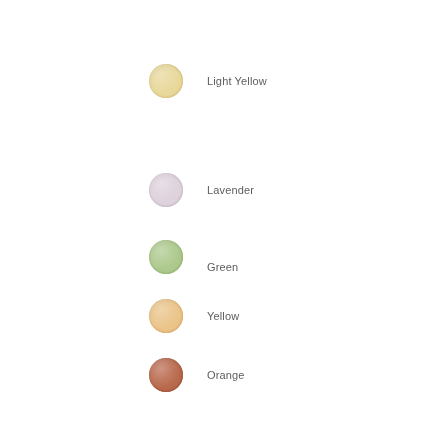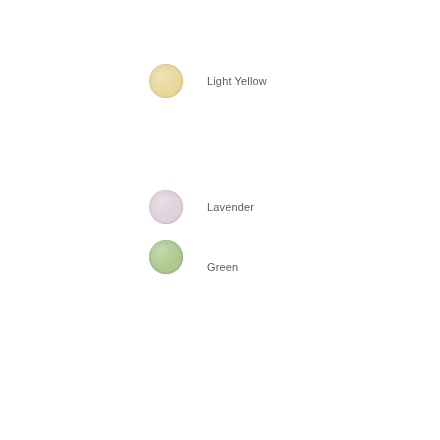--- a/index.html
+++ b/index.html
@@ -27,21 +27,21 @@
     position: absolute;
     left: 149px;
     height: 34px;
     display: flex;
     align-items: center;
   }
 
   
   .swatch-row.r0 { top: 64px; }
   .swatch-row.r1 { top: 122px; }
-  .swatch-row.r2 { top: 190px; justify-content: flex-end; }
+  .swatch-row.r2 { top: 173px; justify-content: flex-end; }
   .swatch-row.r3 { top: 240px; align-items: flex-end; }
   .swatch-row.r4 { top: 299px; }
   .swatch-row.r5 { top: 358px; }
 
   .swatch-dot {
     position: relative;
     width: 34px;
     height: 34px;
     border-radius: 50%;
     flex: 0 0 auto;
@@ -93,15 +93,23 @@
   <div class="swatch-row r2">
     <span class="swatch-dot" style="background-color: rgb(222, 210, 221); box-shadow: rgb(202, 189, 202) 0px -1px 2px inset, rgb(202, 189, 202) -1px 0px 2px inset;"></span>
     <span class="swatch-label">Lavender</span>
   </div>
 
   <div class="swatch-row r3">
     <span class="swatch-dot" style="background-color: rgb(173, 201, 141); box-shadow: rgb(150, 182, 118) 0px -1px 2px inset, rgb(150, 182, 118) -1px 0px 2px inset;"></span>
     <span class="swatch-label">Green</span>
   </div>
 
+  <div class="swatch-row r4">
+    <span class="swatch-dot" style="background-color: rgb(235, 196, 137); box-shadow: rgb(217, 173, 113) 0px -1px 2px inset, rgb(217, 173, 113) -1px 0px 2px inset;"></span>
+    <span class="swatch-label">Yellow</span>
+  </div>
 
+  <div class="swatch-row r5">
+    <span class="swatch-dot" style="background-color: rgb(185, 105, 76); box-shadow: rgb(162, 87, 60) 0px -1px 2px inset, rgb(162, 87, 60) -1px 0px 2px inset;"></span>
+    <span class="swatch-label">Orange</span>
+  </div>
 
 </div>
 
 </body></html>

